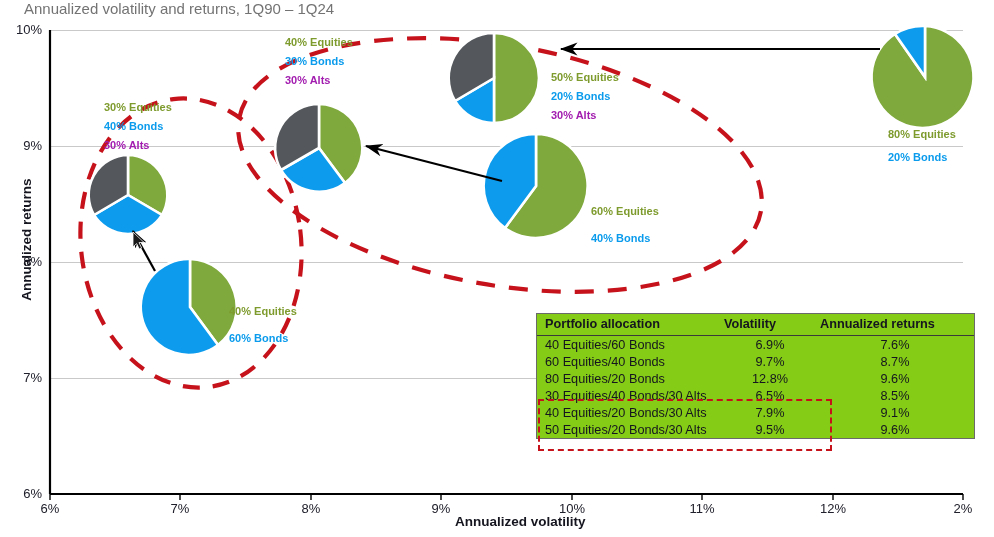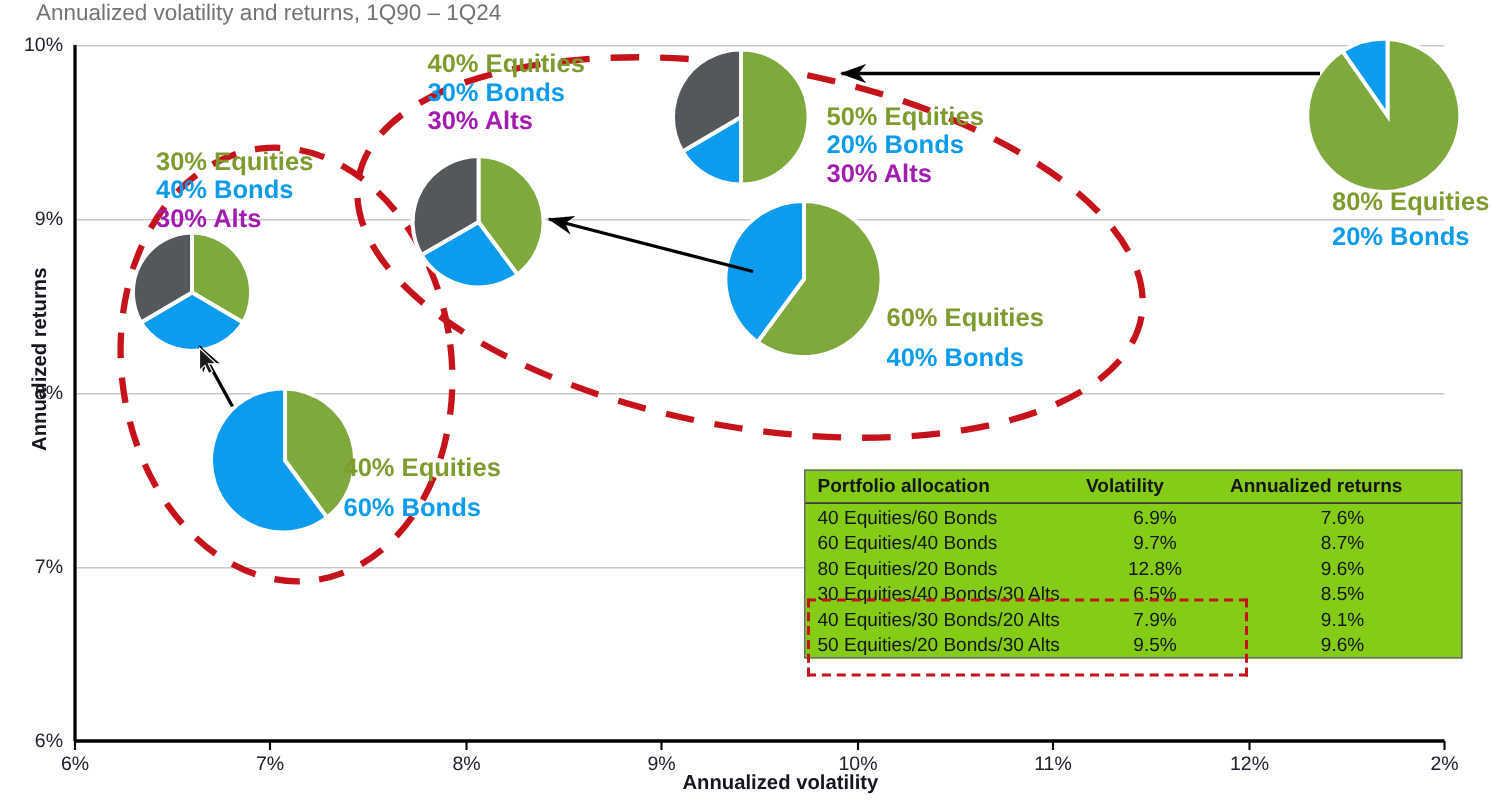--- a/index.html
+++ b/index.html
@@ -26,21 +26,21 @@
   .axis-title{
     position:absolute;font-size:13.5px;font-weight:bold;color:#15151f;white-space:nowrap;
   }
   #x-axis-title{left:455px;top:514px;}
   #y-axis-title{
     left:-54px;top:232px;width:160px;text-align:center;
     transform:rotate(-90deg);transform-origin:50% 50%;
   }
 
   .pie-label{
-    position:absolute;font-size:17px;font-weight:bold;white-space:nowrap;line-height:19px;
+    position:absolute;font-size:11px;font-weight:bold;white-space:nowrap;line-height:19px;
   }
   .lbl-eq{color:#7e9b2e;}
   .lbl-bd{color:#0a9bec;}
   .lbl-al{color:#a21caf;}
 
   
   #alloc-table{
     position:absolute;left:536px;top:313px;width:437px;
     border:1.6px solid #6a6a6a;background:#84cc16;
     font-size:12.7px;color:#15151f;
@@ -220,21 +220,21 @@
           <td>80 Equities/20 Bonds</td>
           <td class="col-v">12.8%</td>
           <td class="col-r">9.6%</td>
         </tr>
         <tr>
           <td>30 Equities/40 Bonds/30 Alts</td>
           <td class="col-v">6.5%</td>
           <td class="col-r">8.5%</td>
         </tr>
         <tr>
-          <td>40 Equities/30 Bonds/20 Alts</td>
+          <td>40 Equities/20 Bonds/30 Alts</td>
           <td class="col-v">7.9%</td>
           <td class="col-r">9.1%</td>
         </tr>
         <tr>
           <td>50 Equities/20 Bonds/30 Alts</td>
           <td class="col-v">9.5%</td>
           <td class="col-r">9.6%</td>
         </tr>
       </tbody>
     </table>

